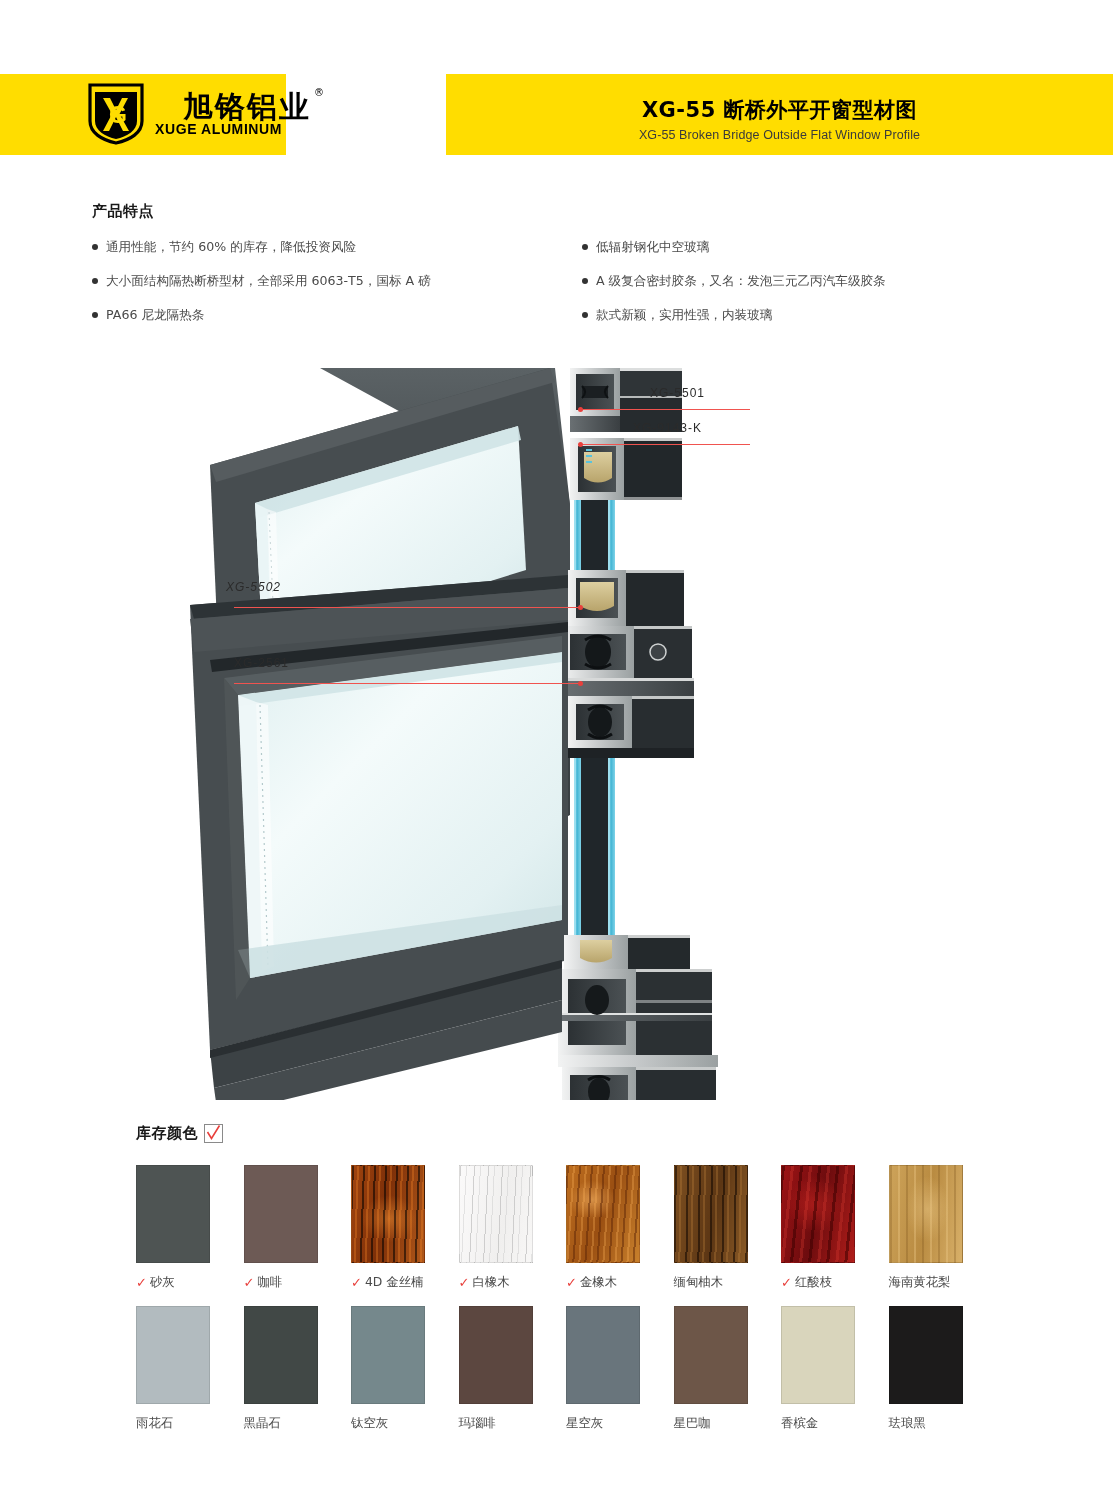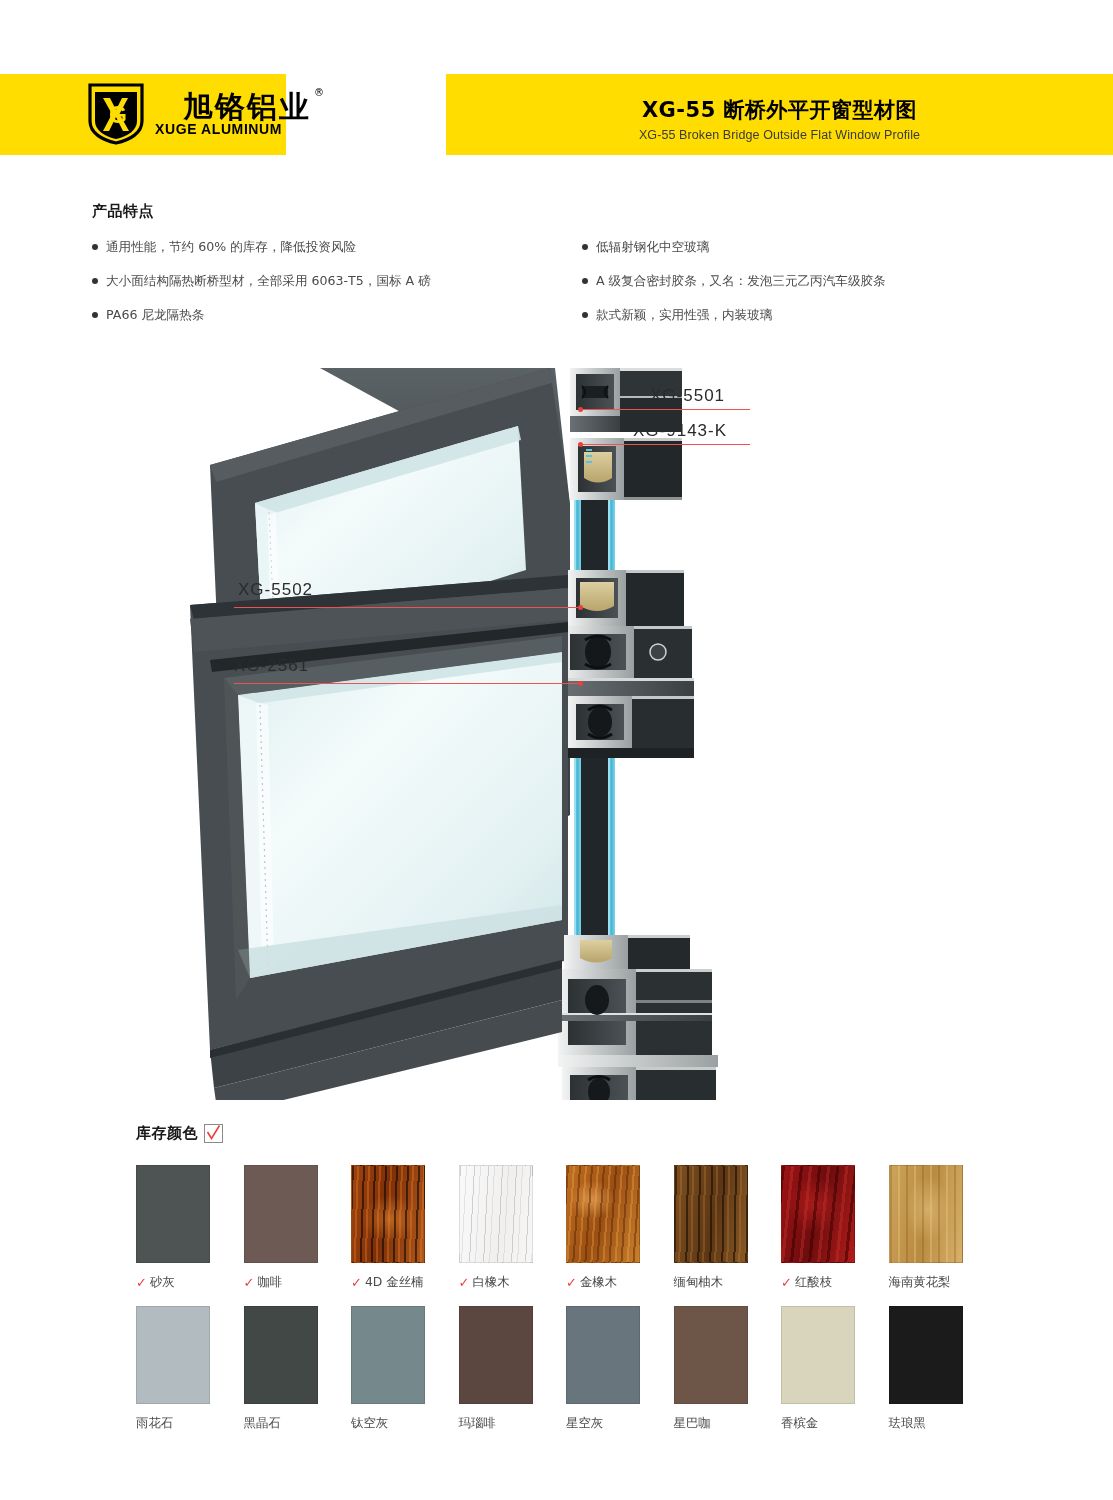--- a/index.html
+++ b/index.html
@@ -35,21 +35,21 @@
   .feat-col{display:flex;flex-direction:column;gap:19px;}
   .feat-col.c1{width:490px;}
   .feat-col.c2{width:440px;}
   .feat{display:flex;align-items:flex-start;font-size:12.6px;color:#4a4a4a;line-height:1.2;
         font-family:"DejaVu Sans","Liberation Sans",sans-serif;}
   .dot{width:6px;height:6px;border-radius:50%;background:#333;margin-right:8px;
        margin-top:5px;flex:none;}
 
   
   .diagram{position:absolute;left:150px;top:360px;width:820px;height:740px;}
-  .callout{position:absolute;font-size:17px;color:#2b2b2b;letter-spacing:1px;white-space:nowrap;
+  .callout{position:absolute;font-size:12px;color:#2b2b2b;letter-spacing:1px;white-space:nowrap;
            font-family:"Liberation Sans",sans-serif;}
   .lead{position:absolute;height:1px;background:#f0534f;}
   .leaddot{position:absolute;width:5px;height:5px;border-radius:50%;background:#e8403c;}
 
   
   .stock{position:absolute;left:136px;top:1124px;width:860px;}
   .stock-head{display:flex;align-items:center;gap:6px;margin-bottom:22px;}
   .stock-title{font-size:15px;font-weight:bold;color:#1a1a1a;letter-spacing:0.5px;
                font-family:"DejaVu Sans","Liberation Sans",sans-serif;}
   .tickbox{width:17px;height:17px;border:1px solid #8a8a8a;position:relative;display:inline-block;}
@@ -307,21 +307,21 @@
 
   
   <div class="callout" style="left:500px;top:26px;">XG-5501</div>
   <div class="lead" style="left:430px;top:49px;width:170px;"></div>
   <div class="leaddot" style="left:428px;top:47px;"></div>
 
   <div class="callout" style="left:483px;top:61px;">XG-9143-K</div>
   <div class="lead" style="left:430px;top:84px;width:170px;"></div>
   <div class="leaddot" style="left:428px;top:82px;"></div>
 
-  <div class="callout" style="left:88px;top:220px;">XG-5502</div>
+  <div class="callout" style="left:76px;top:220px;font-style:italic;">XG-5502</div>
   <div class="lead" style="left:84px;top:247px;width:348px;"></div>
   <div class="leaddot" style="left:428px;top:245px;"></div>
 
   <div class="callout" style="left:84px;top:296px;">XG-2561</div>
   <div class="lead" style="left:84px;top:323px;width:348px;"></div>
   <div class="leaddot" style="left:428px;top:321px;"></div>
 </div>
 
 <div class="stock">
   <div class="stock-head">

